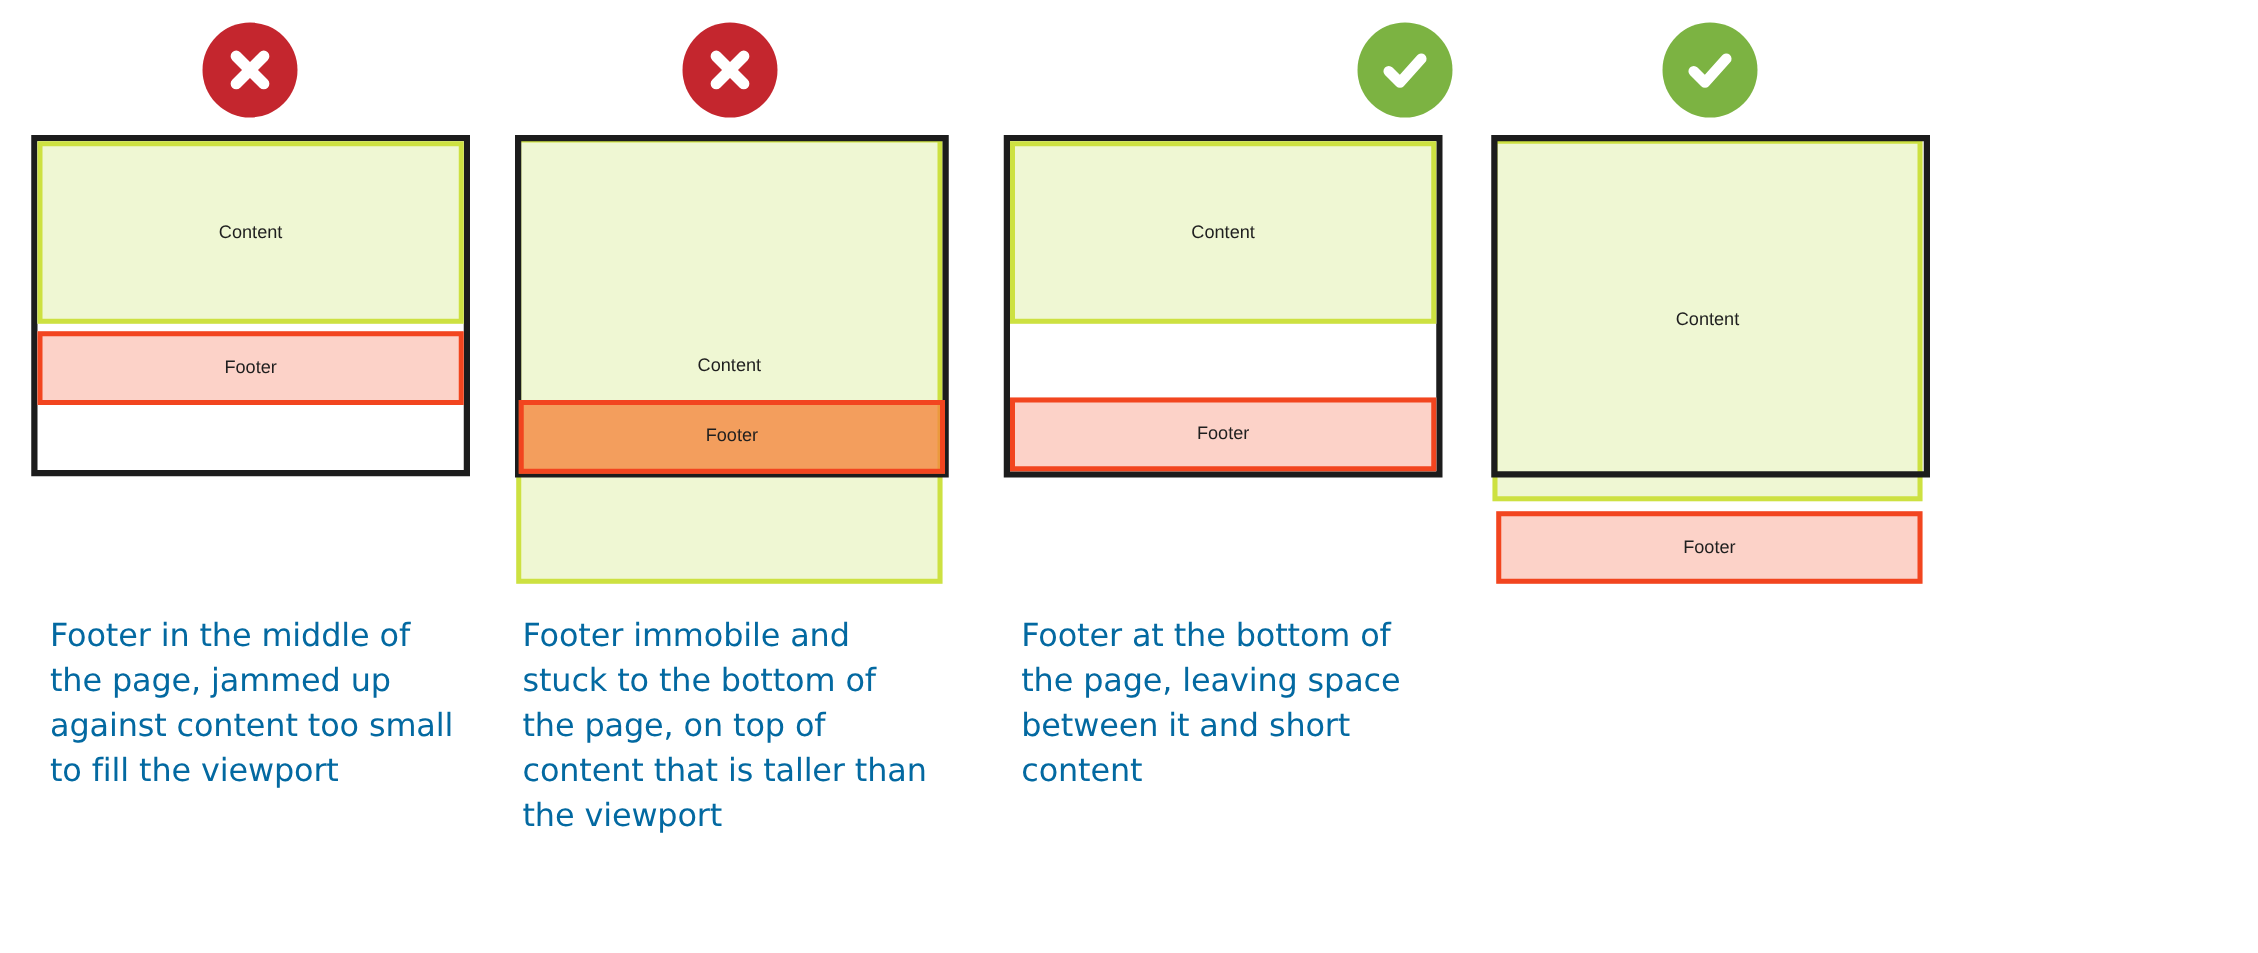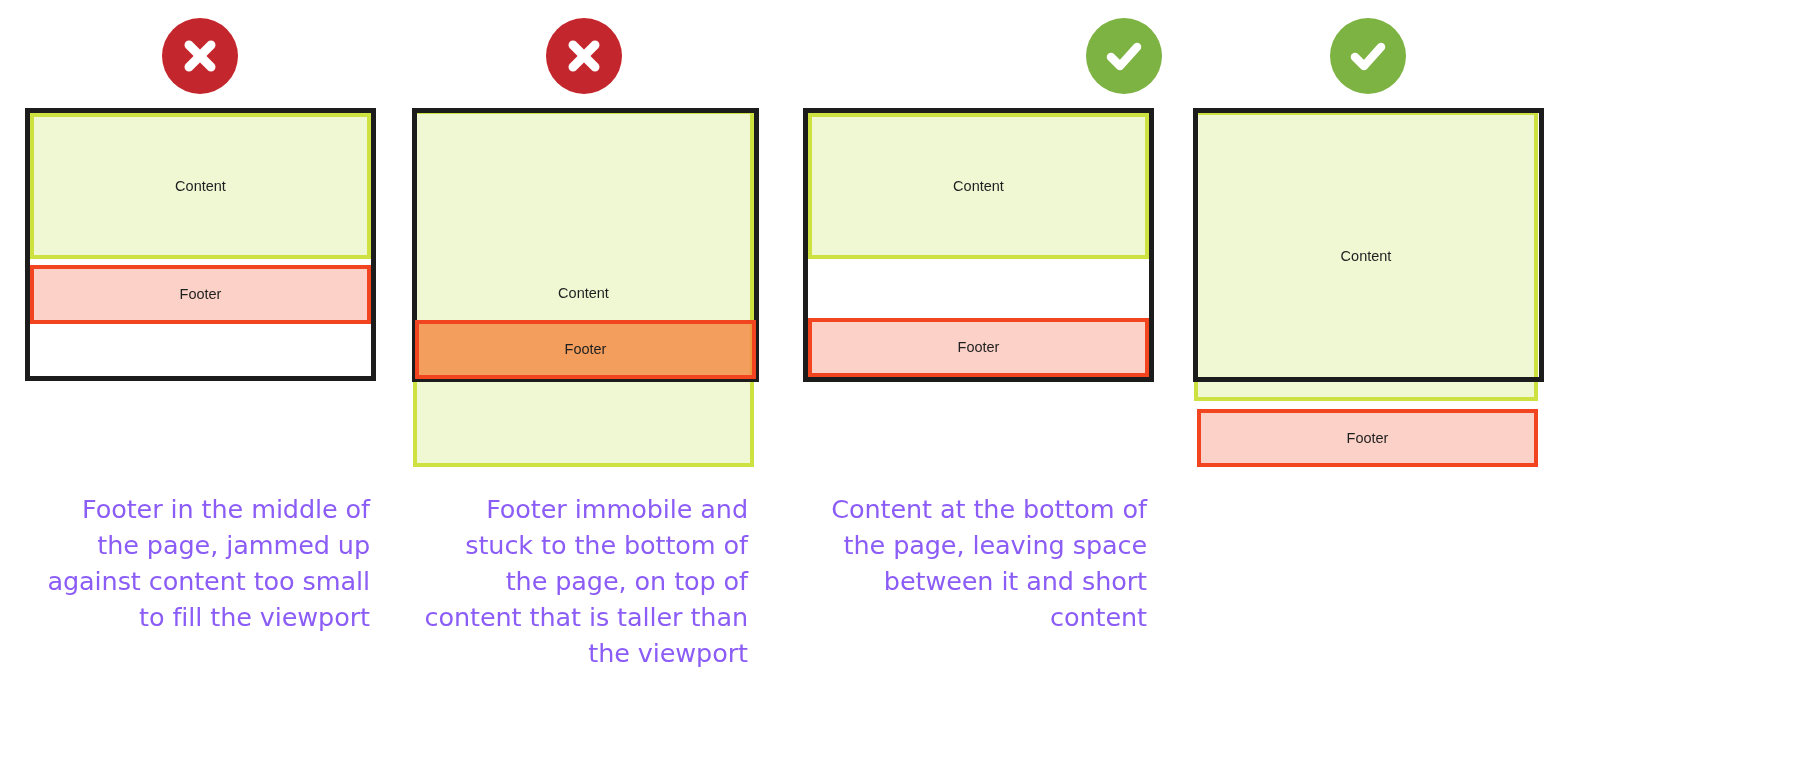--- a/index.html
+++ b/index.html
@@ -11,21 +11,20 @@
     width: 1806px;
     height: 762px;
     font-family: "Liberation Sans", sans-serif;
     color: #1a1a1a;
     overflow: hidden;
   }
   .board {
     position: relative;
     width: 1806px;
     height: 762px;
-    text-align: right;
   }
   .panel {
     position: absolute;
     top: 0;
     height: 762px;
   }
   
   .status-icon {
     position: absolute;
     top: 18px;
@@ -76,21 +75,21 @@
     position: relative;
     z-index: 2;
   }
 
   
   .caption {
     position: absolute;
     font-family: "DejaVu Sans", sans-serif;
     font-size: 25.5px;
     line-height: 36px;
-    color: #8b5cf6;
+    color: #0369a1;
     letter-spacing: -0.1px;
   }
 </style>
 </head>
 <body>
 
 <div class="board">
 
   <div class="panel" style="left:0; width:412px;">
 
@@ -152,21 +151,21 @@
     <div class="diagram">
       <div class="viewport-frame" style="left:1px; top:108px; width:351px; height:274px;"></div>
       <div class="box box-content" style="left:6px; top:113px; width:341px; height:146px;">
         <span class="box-label">Content</span>
       </div>
       <div class="box box-footer" style="left:6px; top:318px; width:341px; height:59px;">
         <span class="box-label">Footer</span>
       </div>
     </div>
 
-    <div class="caption" style="left:15px; top:491px; width:330px;">Content at the bottom of the page, leaving space between it and short content</div>
+    <div class="caption" style="left:15px; top:491px; width:330px;">Footer at the bottom of the page, leaving space between it and short content</div>
   </div>
 
   <div class="panel" style="left:1193px; width:613px;">
 
     <div class="status-icon" style="left:137px; background:#7cb342;">
       <svg width="44" height="44" viewBox="0 0 44 44" aria-hidden="true">
         <polyline points="9,23 18,32 35,13" fill="none" stroke="#ffffff" stroke-width="8.5" stroke-linecap="round" stroke-linejoin="round"></polyline>
       </svg>
     </div>
 

